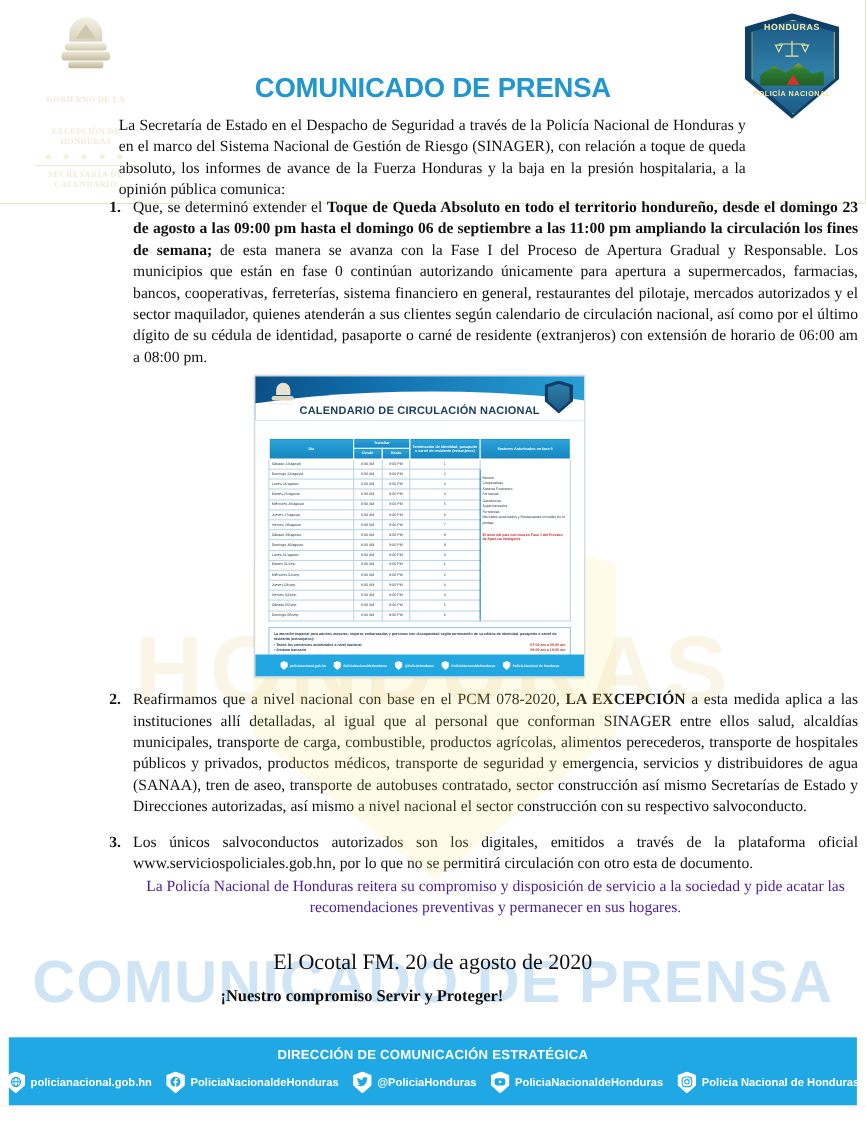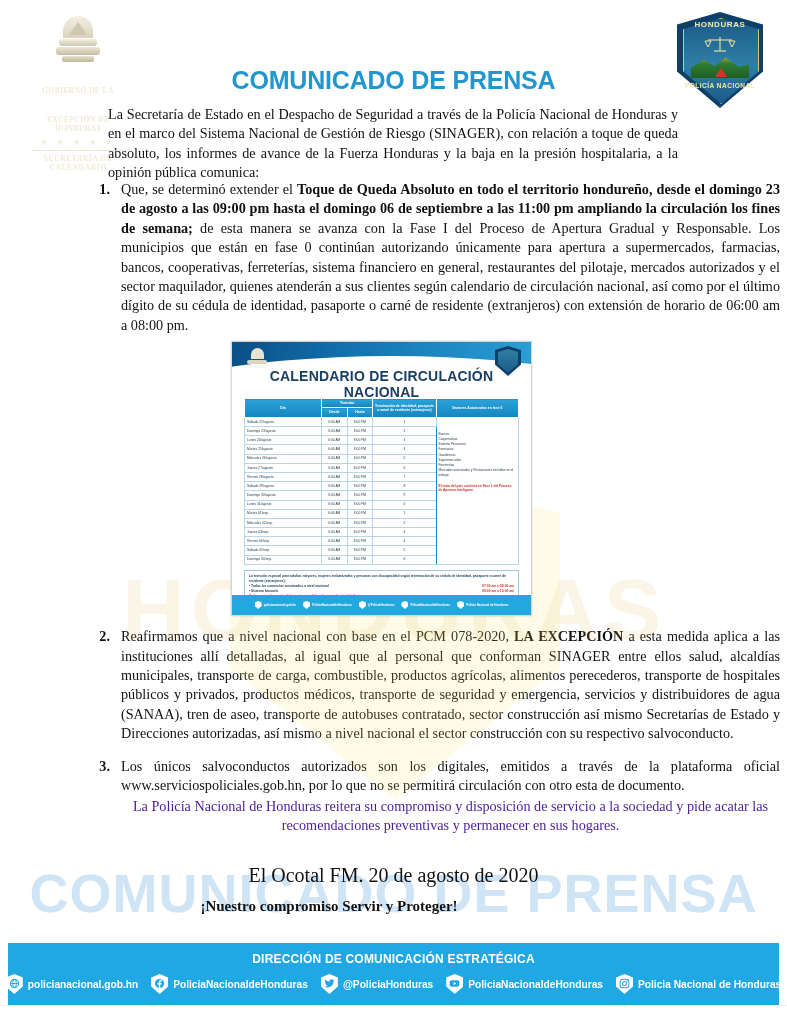--- a/index.html
+++ b/index.html
@@ -220,21 +220,21 @@
     clip-path:polygon(50% 0%,100% 13%,100% 62%,50% 100%,0% 62%,0% 13%);
   }
   .cal-badge i{
     position:absolute;left:3px;top:3px;right:3px;bottom:3px;display:block;
     background:linear-gradient(180deg,#2f7fa8,#1b5a86);
     clip-path:polygon(50% 0%,100% 13%,100% 62%,50% 100%,0% 62%,0% 13%);
   }
   .cal-title{
     position:absolute;left:0;top:26px;width:299px;text-align:center;z-index:4;
     font-family:"Liberation Sans", sans-serif;
-    font-size:14px;font-weight:bold;color:#1a3f63;letter-spacing:.2px;
+    font-size:10px;font-weight:bold;color:#1a3f63;letter-spacing:.2px;
   }
   .cal-body{
     position:relative;padding:16px 12px 0 12px;
   }
   table.cal{
     width:100%;border-collapse:collapse;table-layout:fixed;
     font-family:"Liberation Sans", sans-serif;
   }
   table.cal th{
     background:linear-gradient(180deg,#2ba3da,#1585c0);

